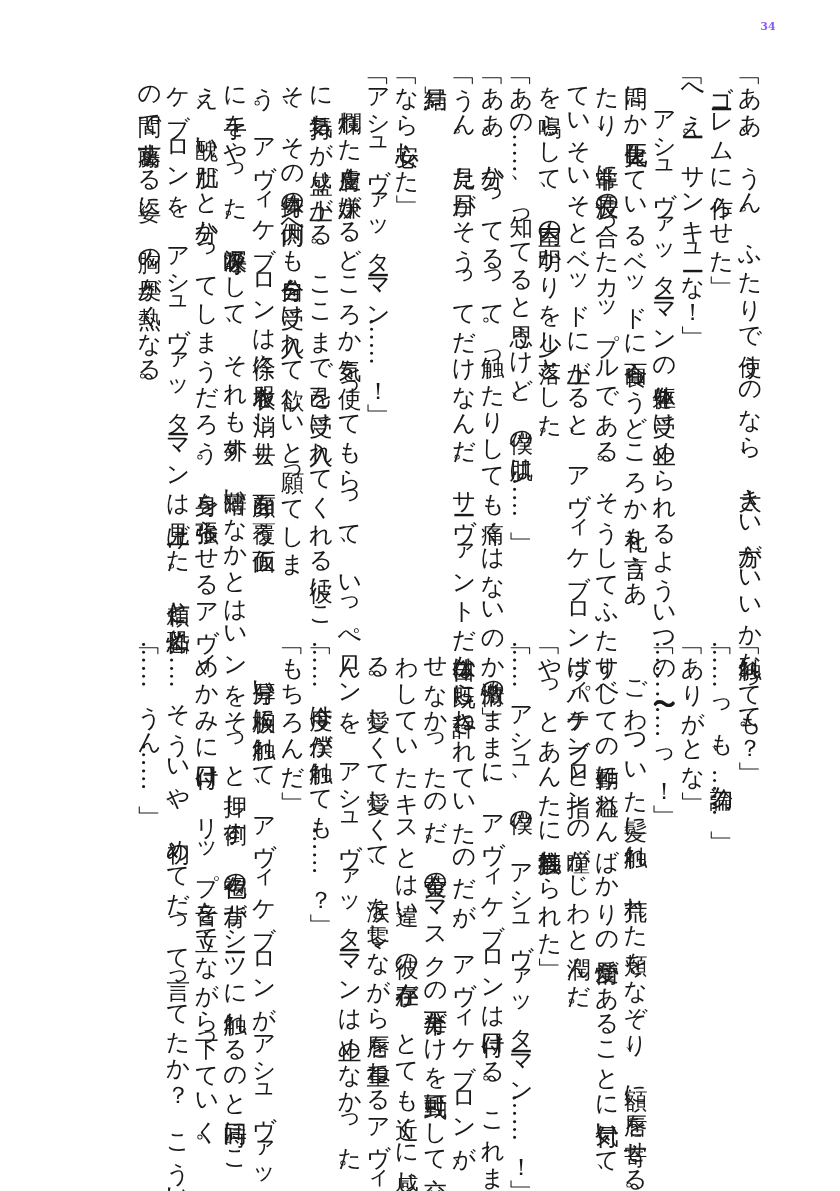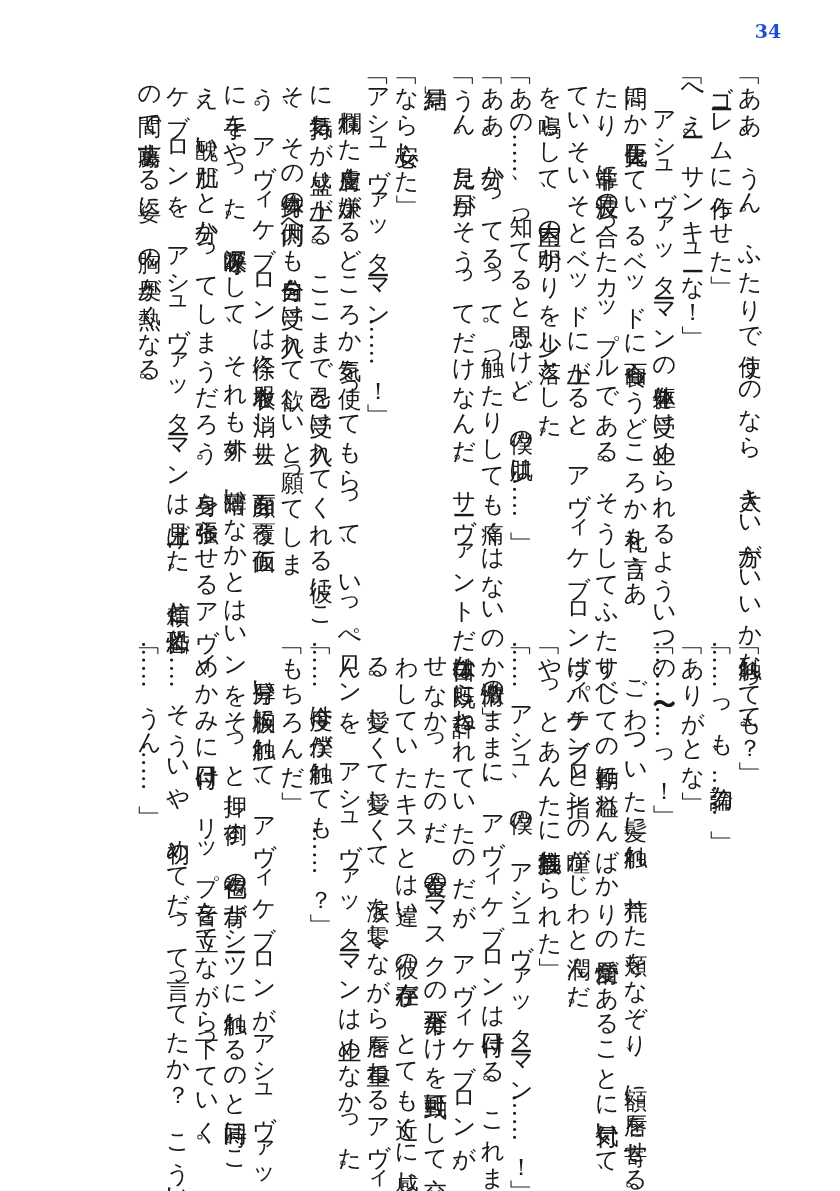--- a/index.html
+++ b/index.html
@@ -1,20 +1,20 @@
 <!DOCTYPE html>
 <html><head>
   <meta charset="utf-8">
   <style>
     html, body { margin: 0; padding: 0; background: #ffffff; }
     body { width: 840px; height: 1191px; position: relative; overflow: hidden; }
     .page-number {
       position: absolute; top: 20px; left: 748px; width: 40px;
       font-family: "DejaVu Serif", "Liberation Serif", serif;
-      font-size: 19px; color: #1d4ed8; text-align: center; font-weight: bold;
+      font-size: 11px; color: #8b5cf6; text-align: center; font-weight: bold;
     }
     .tier {
       position: absolute;
       writing-mode: vertical-rl;
       -webkit-writing-mode: vertical-rl;
       font-family: "DejaVu Serif", "Liberation Serif", serif;
       font-size: 23.5px;
       line-height: 28.6px;
       color: #1a1a1a;
       letter-spacing: 0.5px;

